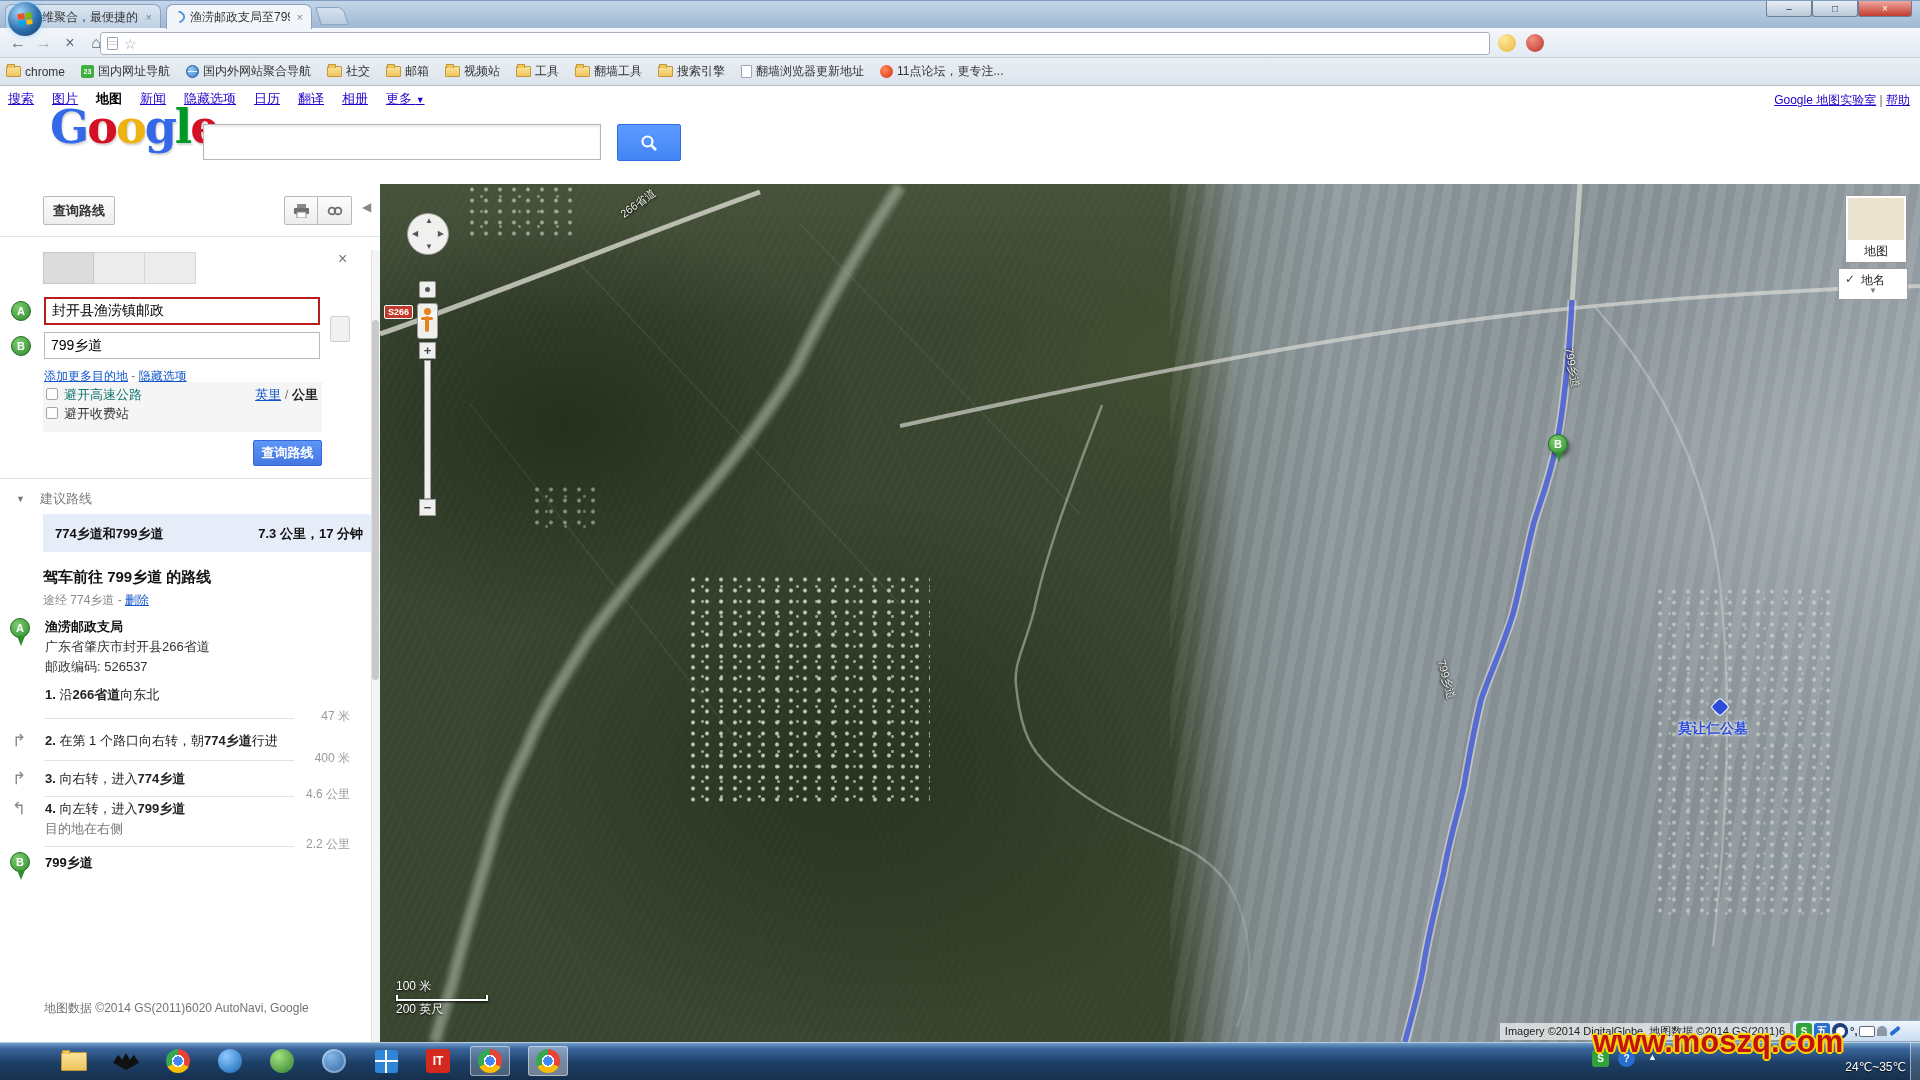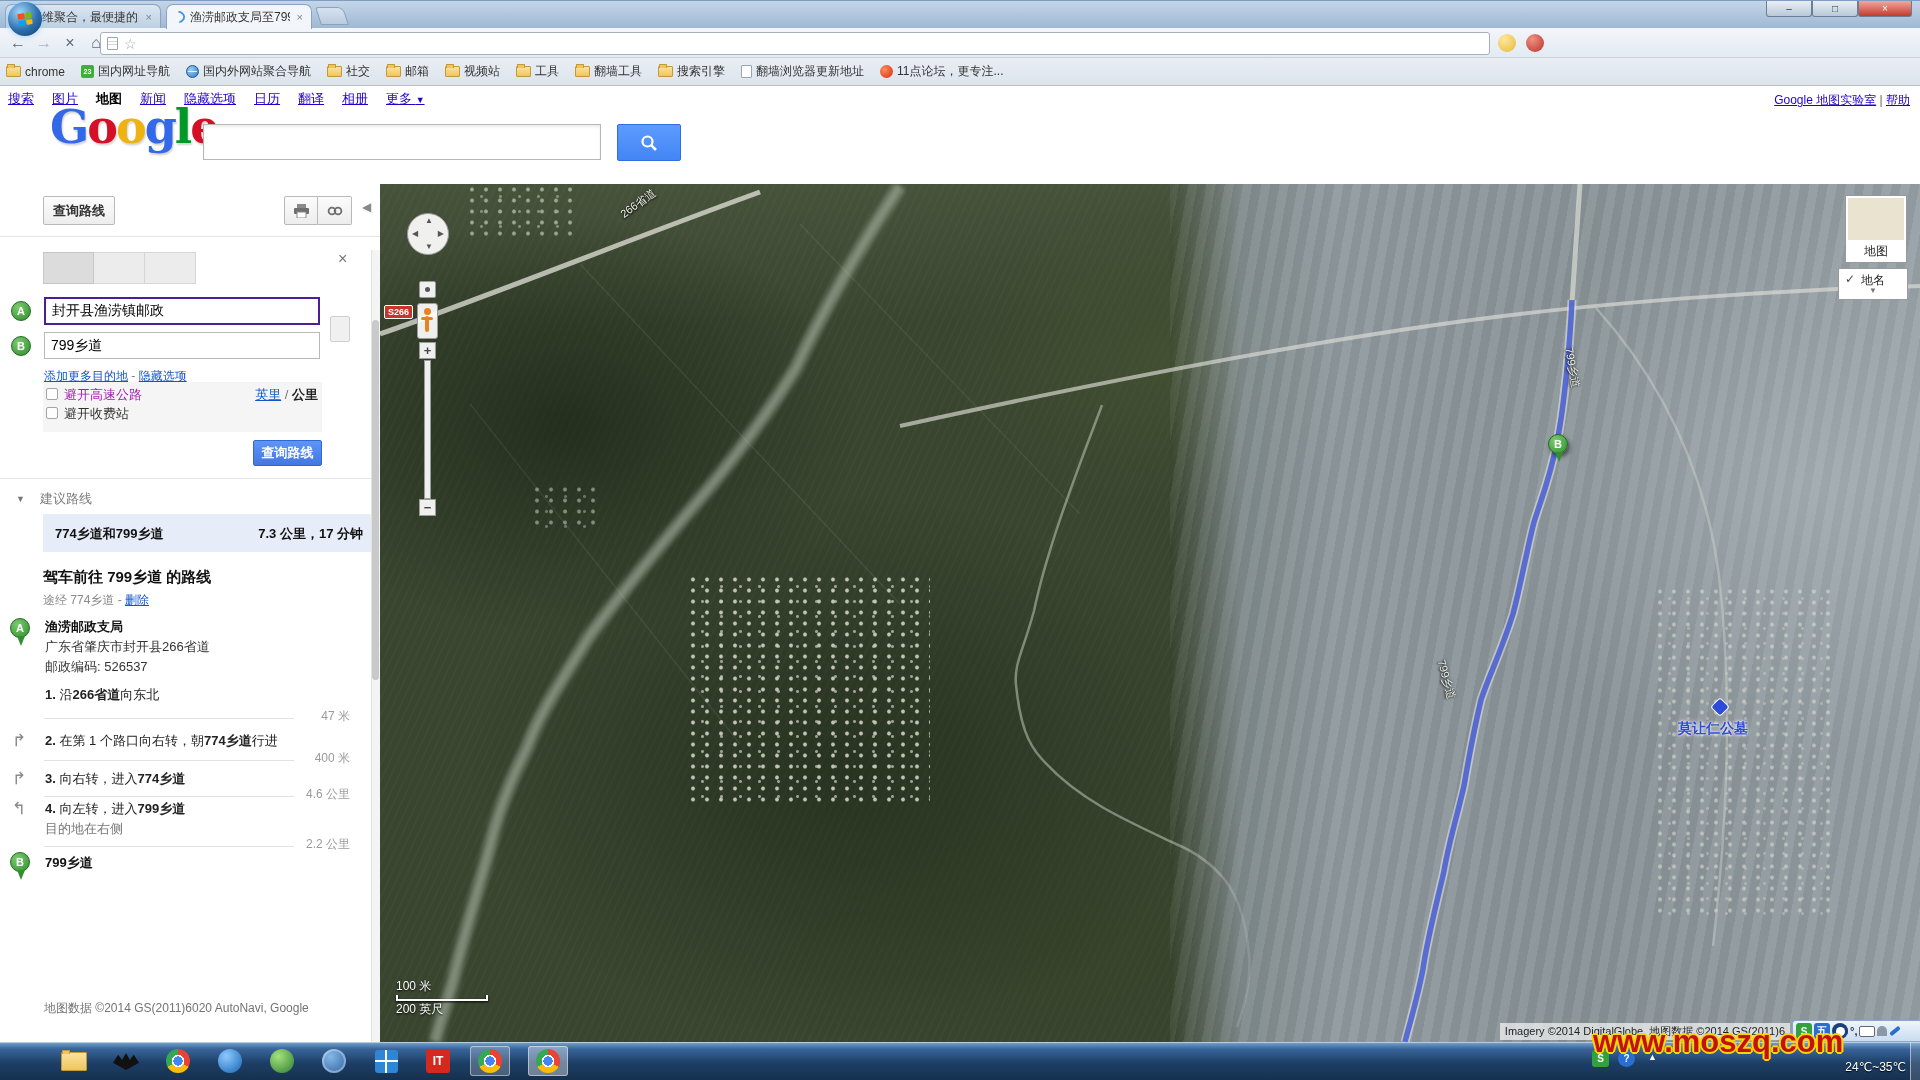--- a/index.html
+++ b/index.html
@@ -65,21 +65,21 @@
   .gsearchbtn{position:absolute;left:617px;top:124px;width:64px;height:37px;background:linear-gradient(180deg,#5d9bff,#4285f4);
     border:1px solid #2f6de0;border-radius:2px;display:flex;align-items:center;justify-content:center}
 
   
   .panel{position:absolute;left:0;top:184px;width:380px;height:858px;background:#fff}
   .btn-white{background:linear-gradient(180deg,#fcfcfc,#ededed);border:1px solid #b9b9b9;border-radius:2px;
     font-weight:bold;font-size:13px;color:#333;display:flex;align-items:center;justify-content:center}
   .btn-blue{background:linear-gradient(180deg,#5d95f8,#4477e0);border:1px solid #3367d6;border-radius:2px;
     color:#fff;font-weight:bold;font-size:13px;display:flex;align-items:center;justify-content:center}
   .inputbox{position:absolute;height:28px;border:1px solid #b9b9b9;font-size:14px;padding:0 6px;outline:none;width:276px;left:44px}
-  .inputbox.focused{border:2px solid #4c1d95}
+  .inputbox.focused{border:2px solid #b91c1c}
   .abc{position:absolute;left:11px;width:20px;height:20px;border-radius:50%;
     background:radial-gradient(circle at 35% 30%,#7ccb6e,#2e8b2e);border:1px solid #1f6b1f;color:#fff;
     font-weight:bold;font-size:11px;display:flex;align-items:center;justify-content:center}
   .blink{color:#1155cc;text-decoration:underline;cursor:pointer}
   .cb{position:absolute;width:12px;height:12px;border:1px solid #a5a5a5;background:#fdfdfd;border-radius:2px}
   .ruleline{position:absolute;left:44px;width:250px;border-top:1px solid #e2e2e2}
   .dist{position:absolute;right:30px;font-size:12px;color:#9a9a9a}
   .stepnum{font-weight:bold;color:#222}
   .steproad{font-weight:bold}
   .turnico{position:absolute;left:12px;font-size:17px;color:#8a8a8a}
@@ -299,21 +299,21 @@
     <input class="inputbox" style="top: 148px; height: 27px;" value="799乡道">
 
     <div style="position:absolute;left:44px;top:184px;font-size:12px">
       <span class="blink">添加更多目的地</span>
       <span style="color:#777">-</span>
       <span class="blink">隐藏选项</span>
     </div>
 
     <div style="position:absolute;left:43px;top:198px;width:279px;height:50px;background:#f5f5f5">
       <span class="cb" style="left:3px;top:6px"></span>
-      <span style="position:absolute;left:21px;top:4px;font-size:13px;color:#a21caf">避开高速公路</span>
+      <span style="position:absolute;left:21px;top:4px;font-size:13px;color:#0f766e">避开高速公路</span>
       <span style="position:absolute;right:4px;top:4px;font-size:13px">
         <span class="blink">英里</span>
         <span style="color:#777">/</span>
         <b>公里</b>
       </span>
       <span class="cb" style="left:3px;top:25px"></span>
       <span style="position:absolute;left:21px;top:23px;font-size:13px;color:#333">避开收费站</span>
     </div>
 
     <div class="btn-blue" style="position:absolute;left:253px;top:256px;width:69px;height:26px">查询路线</div>

